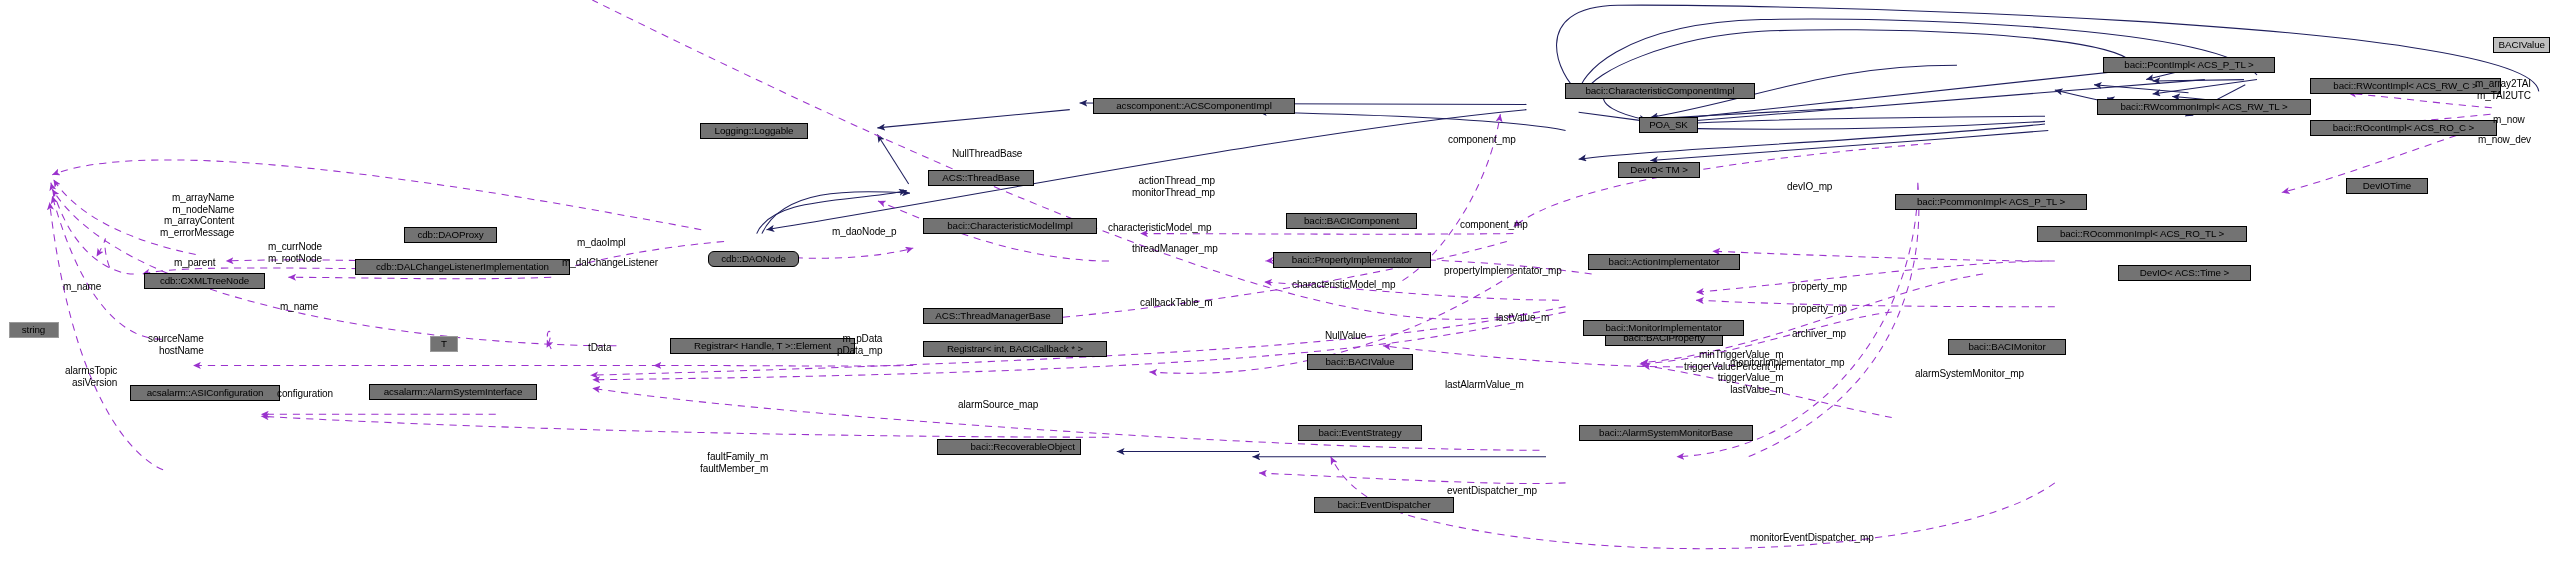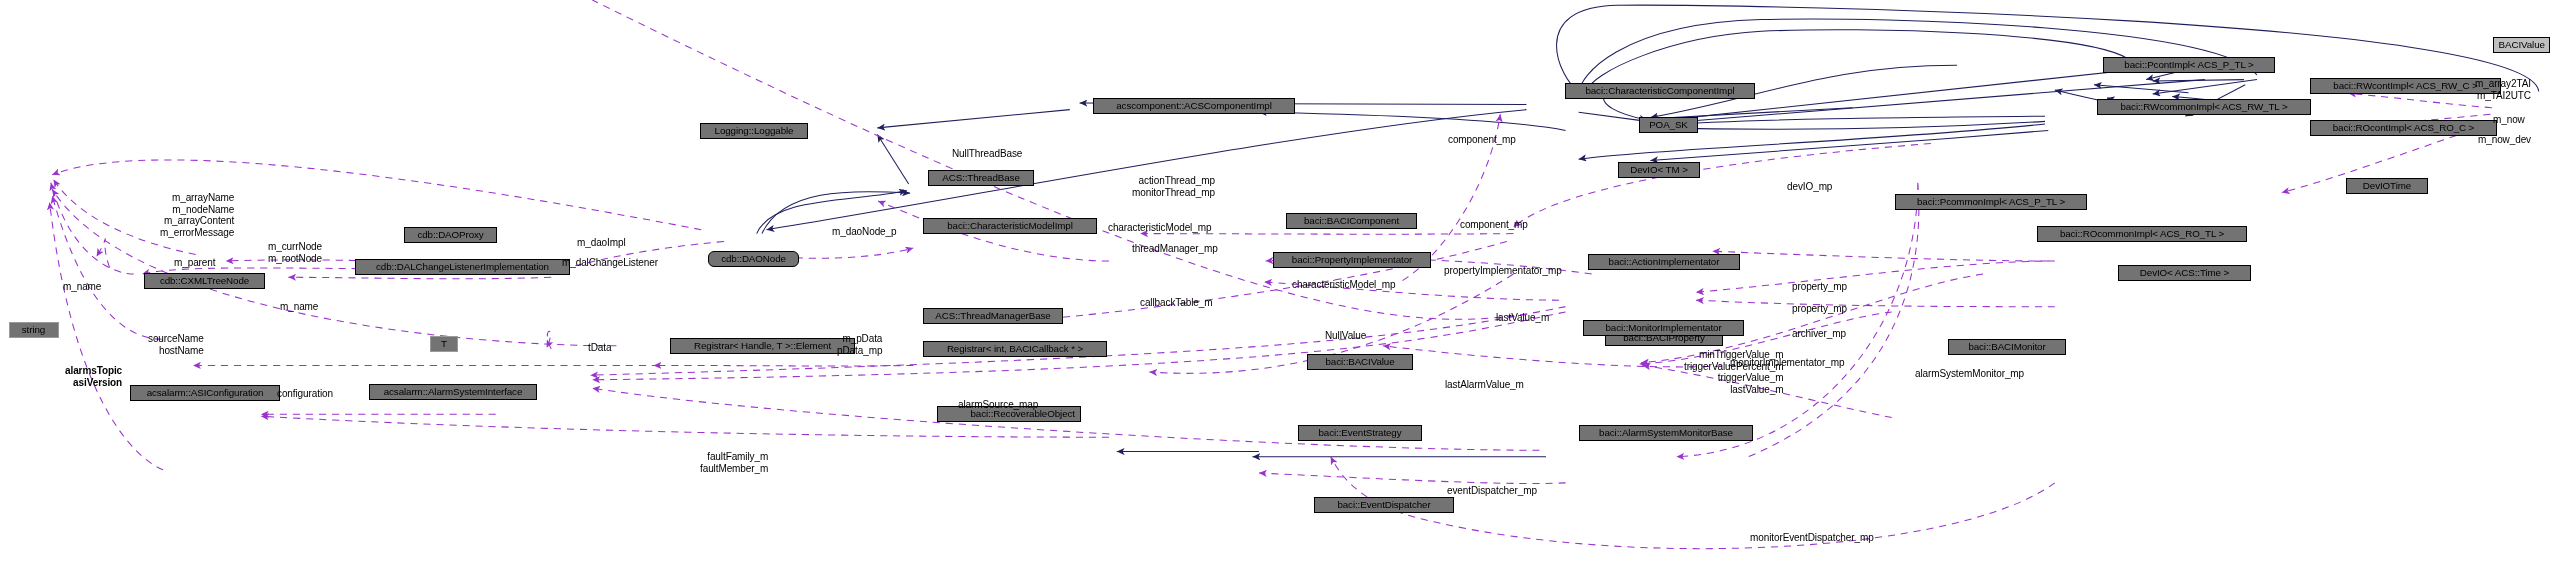--- a/index.html
+++ b/index.html
@@ -231,36 +231,36 @@
       <div class="node" style="left: 2118px; top: 265px; min-width: 133px;">DevIO&lt; ACS::Time &gt;</div>
       <div class="node" style="left: 2346px; top: 178px; min-width: 82px;">DevIOTime</div>
       <div class="node" style="left: 2103px; top: 57px; min-width: 172px;">baci::PcontImpl&lt; ACS_P_TL &gt;</div>
       <div class="node" style="left: 2097px; top: 99px; min-width: 214px;">baci::RWcommonImpl&lt; ACS_RW_TL &gt;</div>
       <div class="node" style="left: 2310px; top: 78px; min-width: 191px;">baci::RWcontImpl&lt; ACS_RW_C &gt;</div>
       <div class="node" style="left: 2310px; top: 120px; min-width: 187px;">baci::ROcontImpl&lt; ACS_RO_C &gt;</div>
       <div class="node highlight" style="left: 2493px; top: 37px; min-width: 55px;">BACIValue</div>
       <div class="node" style="left: 1928px; top: 339px; min-width: 118px; margin-left: 20px;">baci::BACIMonitor</div>
       <div class="node" style="left: 1579px; top: 425px; min-width: 174px;">baci::AlarmSystemMonitorBase</div>
       <div class="node" style="left: 1298px; top: 425px; min-width: 124px;">baci::EventStrategy</div>
-      <div class="node" style="left: 937px; top: 406px; min-width: 144px; padding-left: 32px;">baci::RecoverableObject</div>
+      <div class="node" style="left: 937px; top: 439px; min-width: 144px; padding-left: 32px;">baci::RecoverableObject</div>
       <div class="node" style="left: 1286px; top: 497px; min-width: 140px; margin-left: 28px;">baci::EventDispatcher</div>
     </div>
   <div id="labels">
       <div class="elabel" style="left: 160px; top: 192px;">m_arrayName
 m_nodeName
 m_arrayContent
 m_errorMessage</div>
       <div class="elabel" style="left: 268px; top: 241px;">m_currNode
 m_rootNode</div>
       <div class="elabel" style="left: 174px; top: 257px;">m_parent</div>
       <div class="elabel" style="left: 63px; top: 281px;">m_name</div>
       <div class="elabel" style="left: 280px; top: 301px;">m_name</div>
       <div class="elabel" style="left: 148px; top: 333px;">sourceName
 hostName</div>
-      <div class="elabel" style="left: 65px; top: 365px; font-weight: bold;">alarmsTopic
+      <div class="elabel" style="left: 65px; top: 365px;">alarmsTopic
 asiVersion</div>
       <div class="elabel" style="left: 277px; top: 388px;">configuration</div>
       <div class="elabel" style="left: 577px; top: 237px;">m_daoImpl</div>
       <div class="elabel" style="left: 562px; top: 257px;">m_dalChangeListener</div>
       <div class="elabel" style="left: 832px; top: 226px;">m_daoNode_p</div>
       <div class="elabel" style="left: 588px; top: 342px;">tData</div>
       <div class="elabel" style="left: 837px; top: 333px;">m_pData
 pData_mp</div>
       <div class="elabel" style="left: 952px; top: 148px;">NullThreadBase</div>
       <div class="elabel" style="left: 1132px; top: 175px;">actionThread_mp

